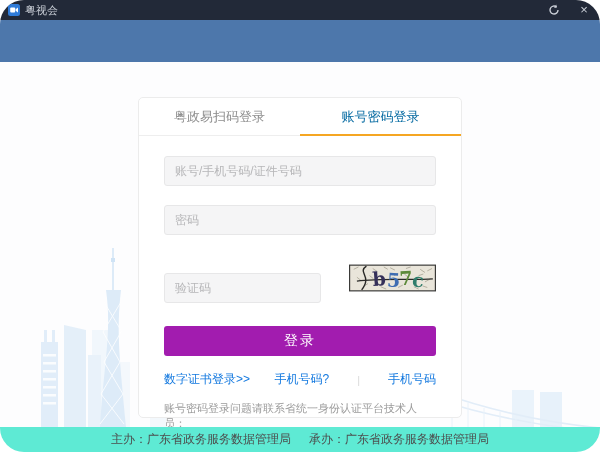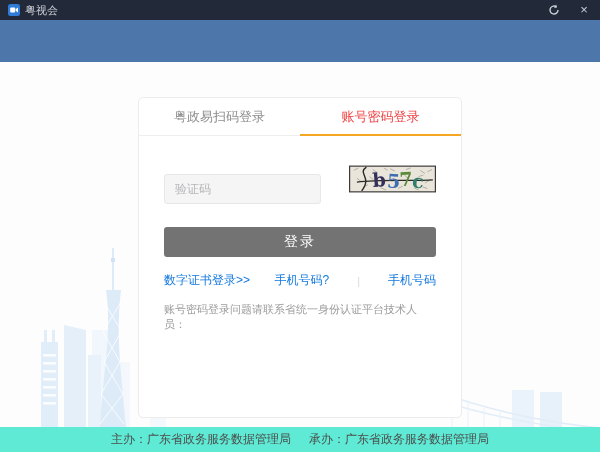--- a/index.html
+++ b/index.html
@@ -1,17 +1,17 @@
 <!DOCTYPE html>
 <html><head>
 <meta charset="utf-8">
 <style>
   * { margin:0; padding:0; box-sizing:border-box; }
   html,body { width:600px; height:452px; font-family:"Liberation Sans", sans-serif; }
-  .window { position:relative; width:600px; height:452px; overflow:hidden; background:#fdfdfe; }
+  .window { position:relative; width:600px; height:452px; overflow:hidden; background:#fdfdfe;border-radius:24px; }
 
   
   .titlebar { position:absolute; top:0; left:0; width:600px; height:20px;
     background:#222938; display:flex; align-items:center; justify-content:space-between;
     padding:0 8px; }
   .titlebar-left { display:flex; align-items:center; gap:5px; }
   .app-icon { width:12px; height:12px; display:block; }
   .win-title { color:#c9ced6; font-size:11px; line-height:20px; }
   .titlebar-right { display:flex; align-items:center; gap:14px; }
   .tb-btn { width:16px; height:16px; display:flex; align-items:center; justify-content:center;
@@ -29,38 +29,38 @@
   .footer { position:absolute; bottom:0; left:0; width:600px; height:25px; background:#5eead4;
     display:flex; align-items:center; justify-content:center; gap:18px;
     font-size:12px; color:#4d4d4d; }
 
   
   .card { position:absolute; left:138px; top:35px; width:324px; height:321px;
     background:#ffffff; border:1px solid #ececec; border-radius:5px; }
   .tabs { display:flex; height:38px; border-bottom:1px solid #eeeeee; }
   .tab { flex:1; display:flex; align-items:center; justify-content:center;
     font-size:13px; color:#8d8d8d; cursor:pointer; position:relative; }
-  .tab.active { color:#ef4444;text-align:right; }
+  .tab.active { color:#0369a1;text-align:right; }
   .tab.active::after { content:""; position:absolute; left:0; right:0; bottom:-1px;
     height:2px; background:#f5a623; }
   .card-body { padding:0 25px; }
 
   .text-input { display:block; width:100%; height:30px; margin-top:19px;
     background:#f5f5f6; border:1px solid #e7e7e8; border-radius:3px;
     padding:0 10px; font-size:12px; color:#444;
     font-family:"Liberation Sans", sans-serif; outline:none; }
   .text-input::placeholder { color:#b6b6b8; }
   .card-body .text-input:first-child { margin-top:20px; }
 
   .captcha-row { display:flex; margin-top:18px; align-items:center; justify-content:space-between;gap:28px; }
   .captcha-row .text-input { margin-top:0; width:157px; }
   .captcha-img { width:110px; height:34px; display:block; cursor:pointer; }
 
   .login-btn { display:block; width:100%; height:30px; margin-top:23px;
-    background:#737373; color:#ffffff; font-size:14px; border:none; border-radius:3px;
+    background:#a21caf; color:#ffffff; font-size:14px; border:none; border-radius:3px;
     cursor:pointer; font-family:"Liberation Sans", sans-serif; letter-spacing:2px; }
 
   .links-row { display:flex; align-items:center; margin-top:15px; font-size:12px;text-align:center; }
   .links-row a { color:#1278df; text-decoration:none; cursor:pointer; }
   .link-cert { margin-right:auto; }
   .link-forgot { margin-right:28px; }
   .link-sep { color:#d9d9d9; margin-right:28px; font-size:11px; }
 
   .help-text { margin-top:13px; font-size:11px; color:#9b9b9b; }
 </style>
@@ -148,20 +148,22 @@
       </g>
     </svg>
 
     <div class="card">
       <div class="tabs">
         <div class="tab">粤政易扫码登录</div>
         <div class="tab active">账号密码登录</div>
       </div>
 
       <div class="card-body">
+        <input class="text-input" type="text" placeholder="账号/手机号码/证件号码" style="">
+        <input class="text-input" type="password" placeholder="密码" style="">
 
         <div class="captcha-row">
           <input class="text-input" type="text" placeholder="验证码" style="">
           <svg class="captcha-img" viewBox="0 0 110 34">
             <rect x="0.75" y="0.75" width="108.5" height="32.5" fill="#e9e5da" stroke="#3a3a38" stroke-width="1.5"></rect>
 
             <g stroke="#8d8776" stroke-width="0.8" opacity="0.9">
               <line x1="6" y1="6" x2="12" y2="3"></line>
                 <line x1="18" y1="28" x2="24" y2="24"></line>
               <line x1="30" y1="5" x2="36" y2="9"></line>

